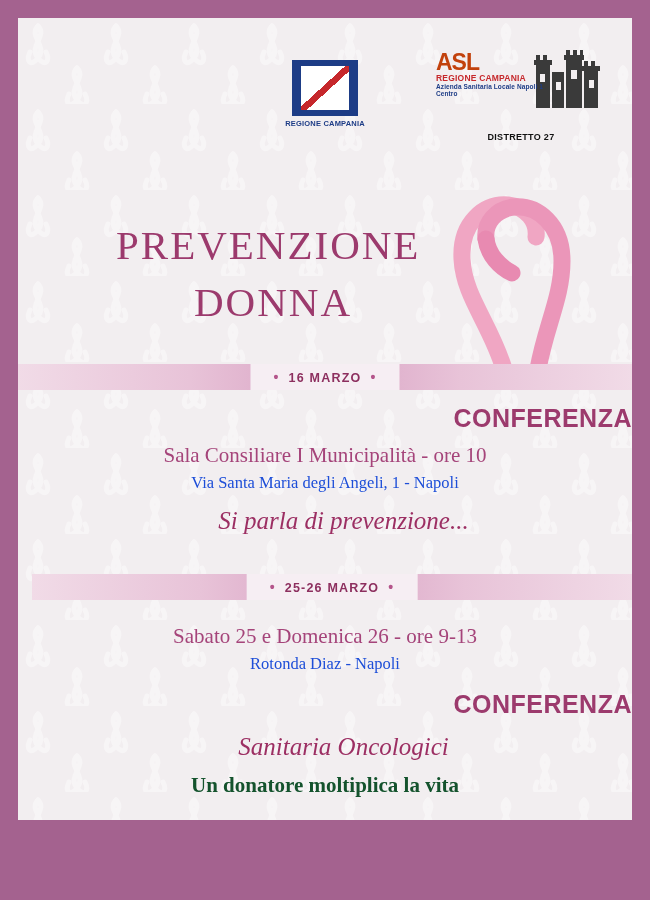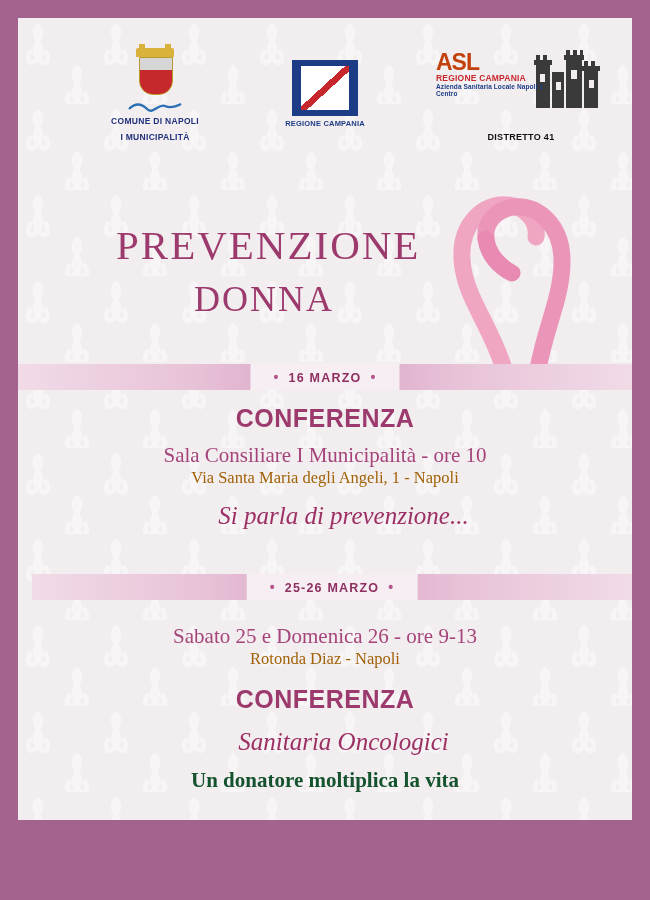--- a/index.html
+++ b/index.html
@@ -119,21 +119,21 @@
     font-family:"Liberation Serif", serif;
     color:#9c3a6d;
     letter-spacing:2px;
     text-align:left;
     margin-left:36px;
   }
   .title1{
     position:absolute;left:62px;top:28px;font-size:41px;
   }
   .title2{
-    position:absolute;left:140px;top:85px;font-size:36px;
+    position:absolute;left:140px;top:85px;font-size:41px;
   }
   .ribbon{
     position:absolute;right:50px;top:0;width:140px;height:180px;
   }
 
   
   .band{
     position:absolute;left:0;right:0;height:26px;
     background:linear-gradient(to right,#f1dbe7 0%,#e8c3d8 28%,#d9a3c4 50%,#e8c3d8 72%,#f1dbe7 100%);
     padding-left:16px;
@@ -150,29 +150,29 @@
   .band .chip .dot{color:#b4558b;font-size:14px;padding:0 9px;}
   .band1{top:346px;}
   .band2{top:556px;margin-left:14px;}
 
   
   .sec{position:absolute;left:0;right:0;text-align:center;}
   .sec1{top:386px;}
   .sec2{top:596px;}
   .h-line{
     font-family:"Liberation Sans", sans-serif;
-    font-weight:bold;font-size:25px;color:#9c3a6d;letter-spacing:.5px;
+    font-weight:bold;font-size:25px;color:#9c3a6d;letter-spacing:.5px;text-align:right;
   }
   .p-line{
     font-family:"Liberation Serif", serif;
     font-size:21px;color:#a5447a;margin-top:10px;
   }
   .p-small{
     font-family:"Liberation Serif", serif;
-    font-size:16.5px;color:#a16207;
+    font-size:16.5px;color:#1d4ed8;margin-top:5px;
   }
   .i-line{
     font-family:"Liberation Serif", serif;
     font-style:italic;font-size:25px;color:#9c2f63;margin-top:14px;padding-left:37px;
   }
   .b-line{
     font-family:"Liberation Serif", serif;
     font-weight:bold;font-size:21px;color:#14532d;margin-top:12px;
   }
   
@@ -196,36 +196,20 @@
         <pattern id="wmp" width="78" height="86" patternUnits="userSpaceOnUse">
           <use href="#wm" x="6" y="6" opacity=".75"></use>
           <use href="#wm" x="45" y="48" opacity=".75"></use>
         </pattern>
       </defs>
       <rect x="0" y="0" width="614" height="802" fill="url(#wmp)"></rect>
     </svg>
 
     <div class="logos">
 
-      <div class="logo logo-napoli">
-        <div class="crest">
-          <div class="cap"></div>
-          <div class="shield">
-              <div class="band"></div>
-              <div class="red"></div>
-            </div>
-        </div>
-        <div class="wave">
-          <svg width="56" height="10" viewBox="0 0 56 10">
-            <path d="M2 7 C8 1 14 1 20 7 C26 13 32 1 38 4 C44 7 50 4 54 2" fill="none" stroke="#2b6fb5" stroke-width="2.4"></path>
-          </svg>
-        </div>
-        <div class="logo-caption">COMUNE DI NAPOLI</div>
-        <div class="logo-caption sub">I MUNICIPALITÀ</div>
-      </div>
 
       <div class="logo logo-regione">
         <div class="regione-box">
           <div class="slash"></div>
         </div>
         <div class="regione-label">REGIONE CAMPANIA</div>
       </div>
 
       <div class="logo logo-asl">
         <div class="asl-wrap">
@@ -254,21 +238,21 @@
                 <rect x="55" y="34" width="5" height="8"></rect>
               </g>
             </svg>
           </div>
           <div class="asl-text">
             <div class="asl-big">ASL</div>
             <div class="asl-sub1">REGIONE CAMPANIA</div>
             <div class="asl-sub2">Azienda Sanitaria Locale Napoli 1 Centro</div>
           </div>
         </div>
-        <div class="asl-distretto">DISTRETTO 41</div>
+        <div class="asl-distretto">DISTRETTO 27</div>
       </div>
     </div>
 
     <div class="title-area">
       <div class="title1">PREVENZIONE</div>
       <div class="title2">DONNA</div>
 
       <div class="ribbon">
         <svg width="140" height="180" viewBox="0 0 140 180">
           <path d="M70 170 C58 126 34 96 30 62 C26 28 48 8 70 8 C92 8 114 28 110 62 C106 96 82 126 70 170 Z" fill="none" stroke="#efa3c1" stroke-width="0"></path>

